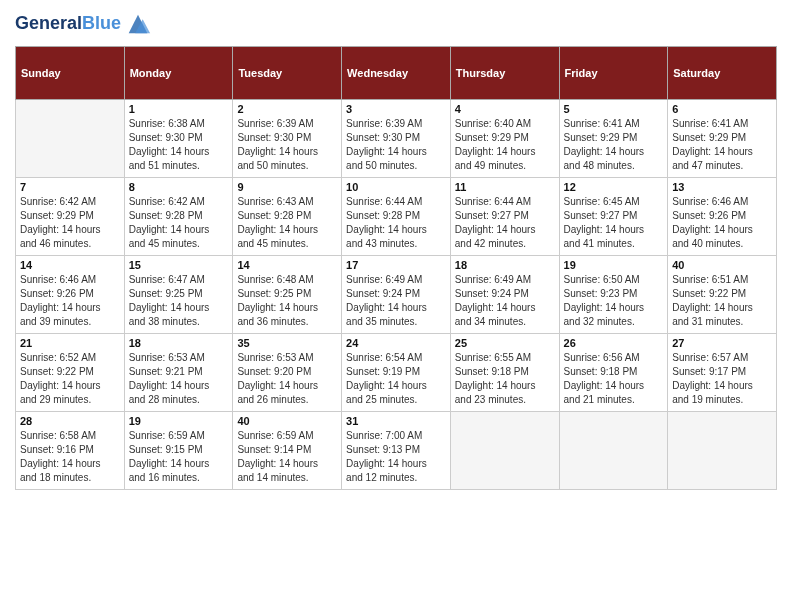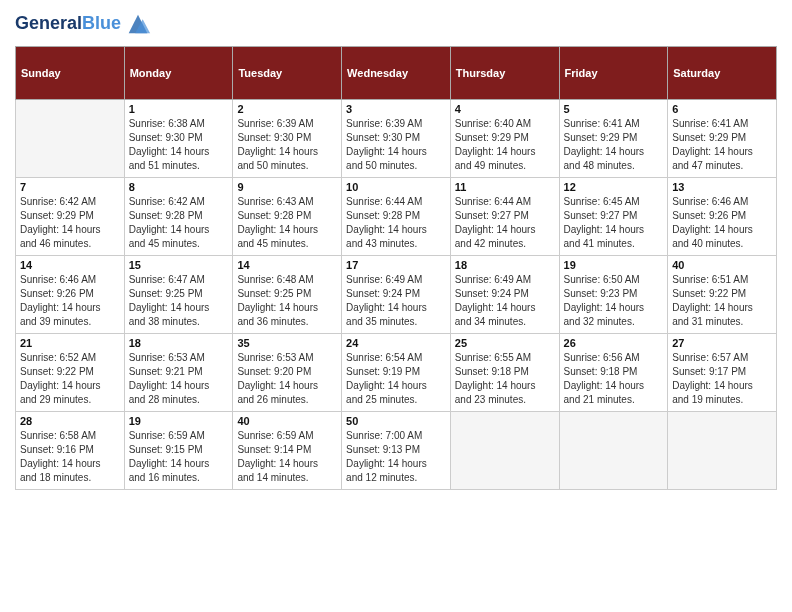--- a/index.html
+++ b/index.html
@@ -311,21 +311,21 @@
           Sunrise: 6:59 AM<br>Sunset: 9:15 PM<br>Daylight: 14 hours and 16 minutes.
         </div>
           </td>
           <td>
             <span class="day-number">40</span>
         <div class="day-info">
           Sunrise: 6:59 AM<br>Sunset: 9:14 PM<br>Daylight: 14 hours and 14 minutes.
         </div>
           </td>
           <td>
-            <span class="day-number">50</span>
+            <span class="day-number">31</span>
         <div class="day-info">
           Sunrise: 7:00 AM<br>Sunset: 9:13 PM<br>Daylight: 14 hours and 12 minutes.
         </div>
           </td>
           <td class="empty"></td>
           <td class="empty"></td>
           <td class="empty"></td>
         </tr>
       </tbody>
   </table>

